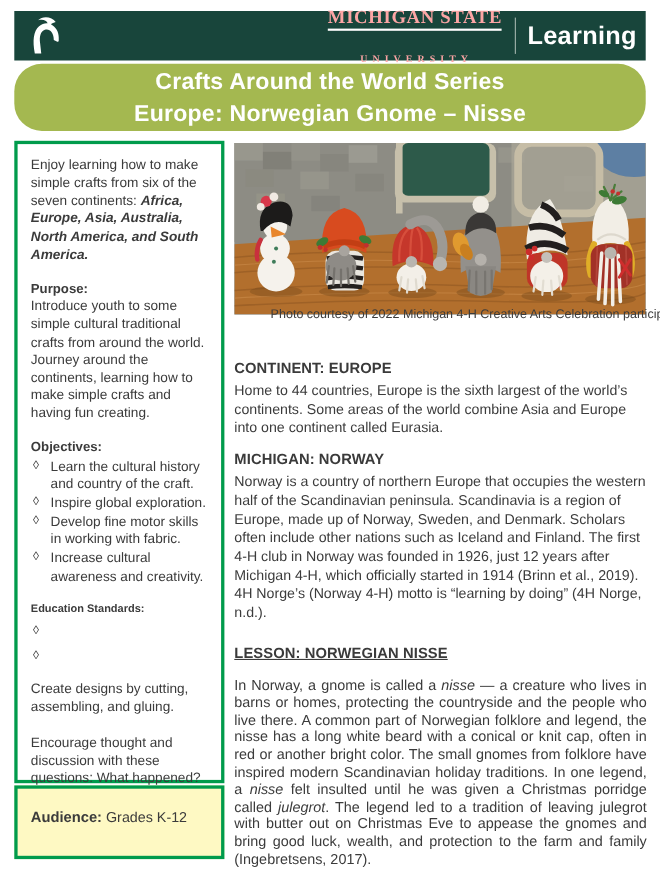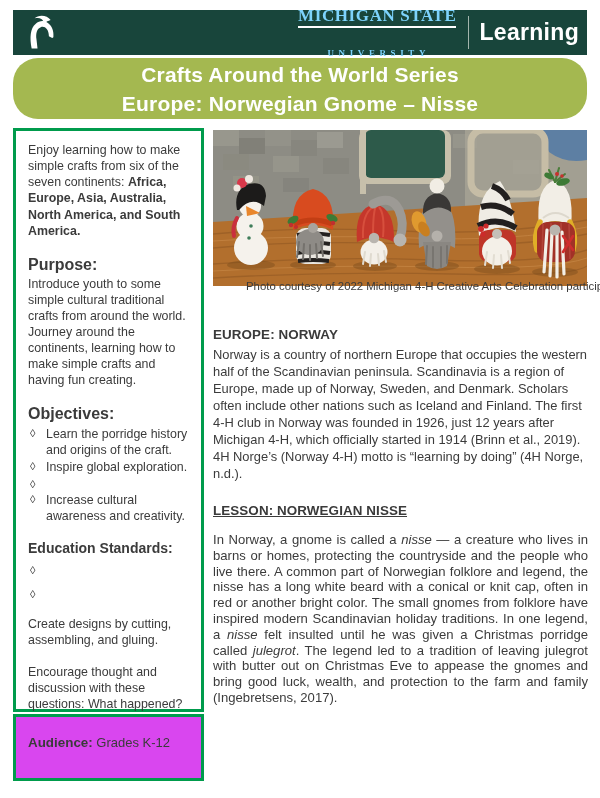--- a/index.html
+++ b/index.html
@@ -14,21 +14,21 @@
 
   
   .header-bar {
     position: absolute; left: 13px; top: 10px; width: 574px; height: 45px;
     background: #18453B;
     display: flex; align-items: center;
     padding: 0 8px 0 10px;
   }
   .helmet-wrap { width: 38px; height: 38px; flex: none; }
   .header-spacer { flex: 1; }
-  .wordmark { text-align: center; color: #7dd3fc; }
+  .wordmark { text-align: center; color: #fca5a5; }
   .wordmark-line1 {
     font-family: "Liberation Serif", serif;
     font-weight: bold; font-size: 17px; letter-spacing: 0.6px;
     line-height: 1; padding-bottom: 2px;
     border-bottom: 2px solid #ffffff;
     white-space: nowrap;
   }
   .wordmark-line2 {
     font-family: "Liberation Serif", serif;
     font-weight: bold; font-size: 9px; letter-spacing: 4.6px;
@@ -53,31 +53,31 @@
 
   
   .sidebar-box {
     position: absolute; left: 13px; top: 128px; width: 191px; height: 584px;
     border: 3px solid #009B4C; background: #fff;
     padding: 11px 11px 0 12px;
     font-size: 12.4px; line-height: 1.3; color: #3b3b3b;
   }
   .sb-block { margin-bottom: 16px; }
   .sb-block-sm { margin-bottom: 15px; }
-  .sb-h { font-weight: bold; font-size: 16px; }
-  .sb-h-lg { font-weight: bold; font-size: 14px; margin-bottom: 6px; }
-  .bold { font-weight: bold; }
+  .sb-h { font-weight: bold; font-size: 12px; }
+  .sb-h-lg { font-weight: bold; font-size: 10px; margin-bottom: 6px; }
+  .bold { font-weight: bold; font-style: italic; }
   .diamond-list { list-style: none; margin-top: 1px; }
   .diamond-list li { display: flex; margin-bottom: 1px; }
   .diamond-list .diamond { width: 18px; flex: none; font-size: 11px; padding-left: 2px; }
   .diamond-list.spaced li { margin-bottom: 9px; }
 
   .audience-box {
     position: absolute; left: 13px; top: 714px; width: 191px; height: 67px;
-    border: 3px solid #009B4C; background: #d946ef;
+    border: 3px solid #009B4C; background: #fef9c3;
     padding: 18px 11px 0 12px;
     font-size: 13px;
   }
   .audience-box .label { font-weight: bold; font-size: 13.4px; }
 
   
   .photo-frame {
     position: absolute; left: 213px; top: 130px; width: 374px; height: 156px;
     overflow: hidden; background: #8d8c84;
   }
@@ -132,28 +132,29 @@
     <div class="sb-block">
       <div class="sb-h">Purpose:</div>
       <div>Introduce youth to some simple cultural traditional crafts from around the world. Journey around the continents, learning how to make simple crafts and having fun creating.</div>
     </div>
 
     <div class="sb-block-sm">
       <div class="sb-h">Objectives:</div>
       <ul class="diamond-list">
         <li>
             <span class="diamond">◊</span>
-            <span>Learn the porridge history and origins of the craft.</span>
+            <span>Learn the cultural history and country of the craft.</span>
           </li>
         <li>
             <span class="diamond">◊</span>
             <span>Inspire global exploration.</span>
           </li>
         <li>
             <span class="diamond">◊</span>
+            <span>Develop fine motor skills in working with fabric.</span>
           </li>
         <li>
             <span class="diamond">◊</span>
             <span>Increase cultural awareness and creativity.</span>
           </li>
       </ul>
     </div>
 
     <div class="sb-block-sm">
       <div class="sb-h-lg">Education Standards:</div>
@@ -366,23 +367,27 @@
           <line x1="350" y1="106" x2="360" y2="120"></line>
             <line x1="360" y1="106" x2="350" y2="122"></line>
         </g>
         <circle cx="342" cy="100" r="5.5" fill="#b9b5ae"></circle>
       </g>
     </svg>
   </div>
   <div class="photo-caption">Photo courtesy of 2022 Michigan 4-H Creative Arts Celebration participants</div>
 
   <div class="content">
-
     <div class="section">
-      <h3>EUROPE: NORWAY</h3>
+      <h3>CONTINENT: EUROPE</h3>
+      <p>Home to 44 countries, Europe is the sixth largest of the world’s continents. Some areas of the world combine Asia and Europe into one continent called Eurasia.</p>
+    </div>
+
+    <div class="section">
+      <h3>MICHIGAN: NORWAY</h3>
       <p>Norway is a country of northern Europe that occupies the western half of the Scandinavian peninsula. Scandinavia is a region of Europe, made up of Norway, Sweden, and Denmark. Scholars often include other nations such as Iceland and Finland. The first 4-H club in Norway was founded in 1926, just 12 years after Michigan 4-H, which officially started in 1914 (Brinn et al., 2019). 4H Norge’s (Norway 4-H) motto is “learning by doing” (4H Norge, n.d.).</p>
     </div>
 
     <div class="section section-lesson">
       <h3>LESSON: NORWEGIAN NISSE</h3>
       <p><span>In Norway, a gnome is called a </span><span class="it">nisse</span><span> — a creature who lives in barns or homes, protecting the countryside and the people who live there. A common part of Norwegian folklore and legend, the nisse has a long white beard with a conical or knit cap, often in red or another bright color. The small gnomes from folklore have inspired modern Scandinavian holiday traditions. In one legend, a </span><span class="it">nisse</span><span> felt insulted until he was given a Christmas porridge called </span><span class="it">julegrot</span><span>. The legend led to a tradition of leaving julegrot with butter out on Christmas Eve to appease the gnomes and bring good luck, wealth, and protection to the farm and family (Ingebretsens, 2017).</span></p>
     </div>
   </div>
 
 </div>

